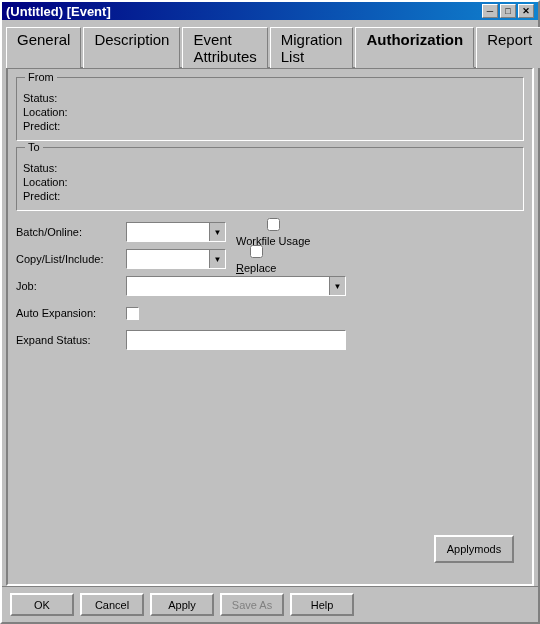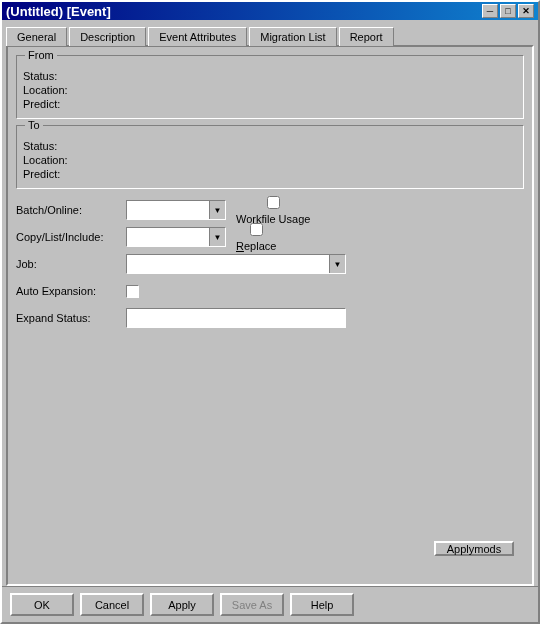--- a/index.html
+++ b/index.html
@@ -65,21 +65,21 @@
       gap: 2px;
       margin-top: 2px;
     }
     .tab {
       padding: 3px 10px;
       background: #c0c0c0;
       border: 1px solid;
       border-color: #ffffff #808080 #808080 #ffffff;
       border-bottom: none;
       cursor: pointer;
-      font-size: 11px;
+      font-size: 15px;
       position: relative;
       top: 1px;
     }
     .tab.active {
       background: #c0c0c0;
       border-color: #ffffff #808080 #c0c0c0 #ffffff;
       border-bottom: 1px solid #c0c0c0;
       font-weight: bold;
       z-index: 1;
       padding-bottom: 4px;
@@ -248,30 +248,30 @@
       align-items: center;
       justify-content: center;
       text-align: right;
     }
     .btn-disabled {
       color: #808080;
       cursor: default;
     }
     .apply-mods-btn {
       min-width: 80px;
-      height: 15px;
+      height: 28px;
       background: #c0c0c0;
       border: 2px solid;
       border-color: #ffffff #808080 #808080 #ffffff;
       font-size: 11px;
       font-family: inherit;
       cursor: pointer;
       padding: 0 6px;
       align-self: flex-end;
-      margin: 4px 4px 16px auto;
+      margin: 4px 4px 9px auto;
       display: block;
     }
 
     .spacer { flex: 1; }
 
     .apply-mods-container {
       display: flex;
       justify-content: flex-end;
       padding: 2px 6px 4px 6px;
     }
@@ -297,20 +297,23 @@
       <span>General</span>
     </div>
     <div class="tab">
       <span>Description</span>
     </div>
     <div class="tab">
       <span>Event Attributes</span>
     </div>
     <div class="tab">
       <span>Migration List</span>
+    </div>
+    <div class="tab active">
+      <span>Authorization</span>
     </div>
     <div class="tab">
       <span>Report</span>
     </div>
   </div>
 
   <div class="tab-content">
 
     <div class="group-box">
       <span class="group-label">From</span>

